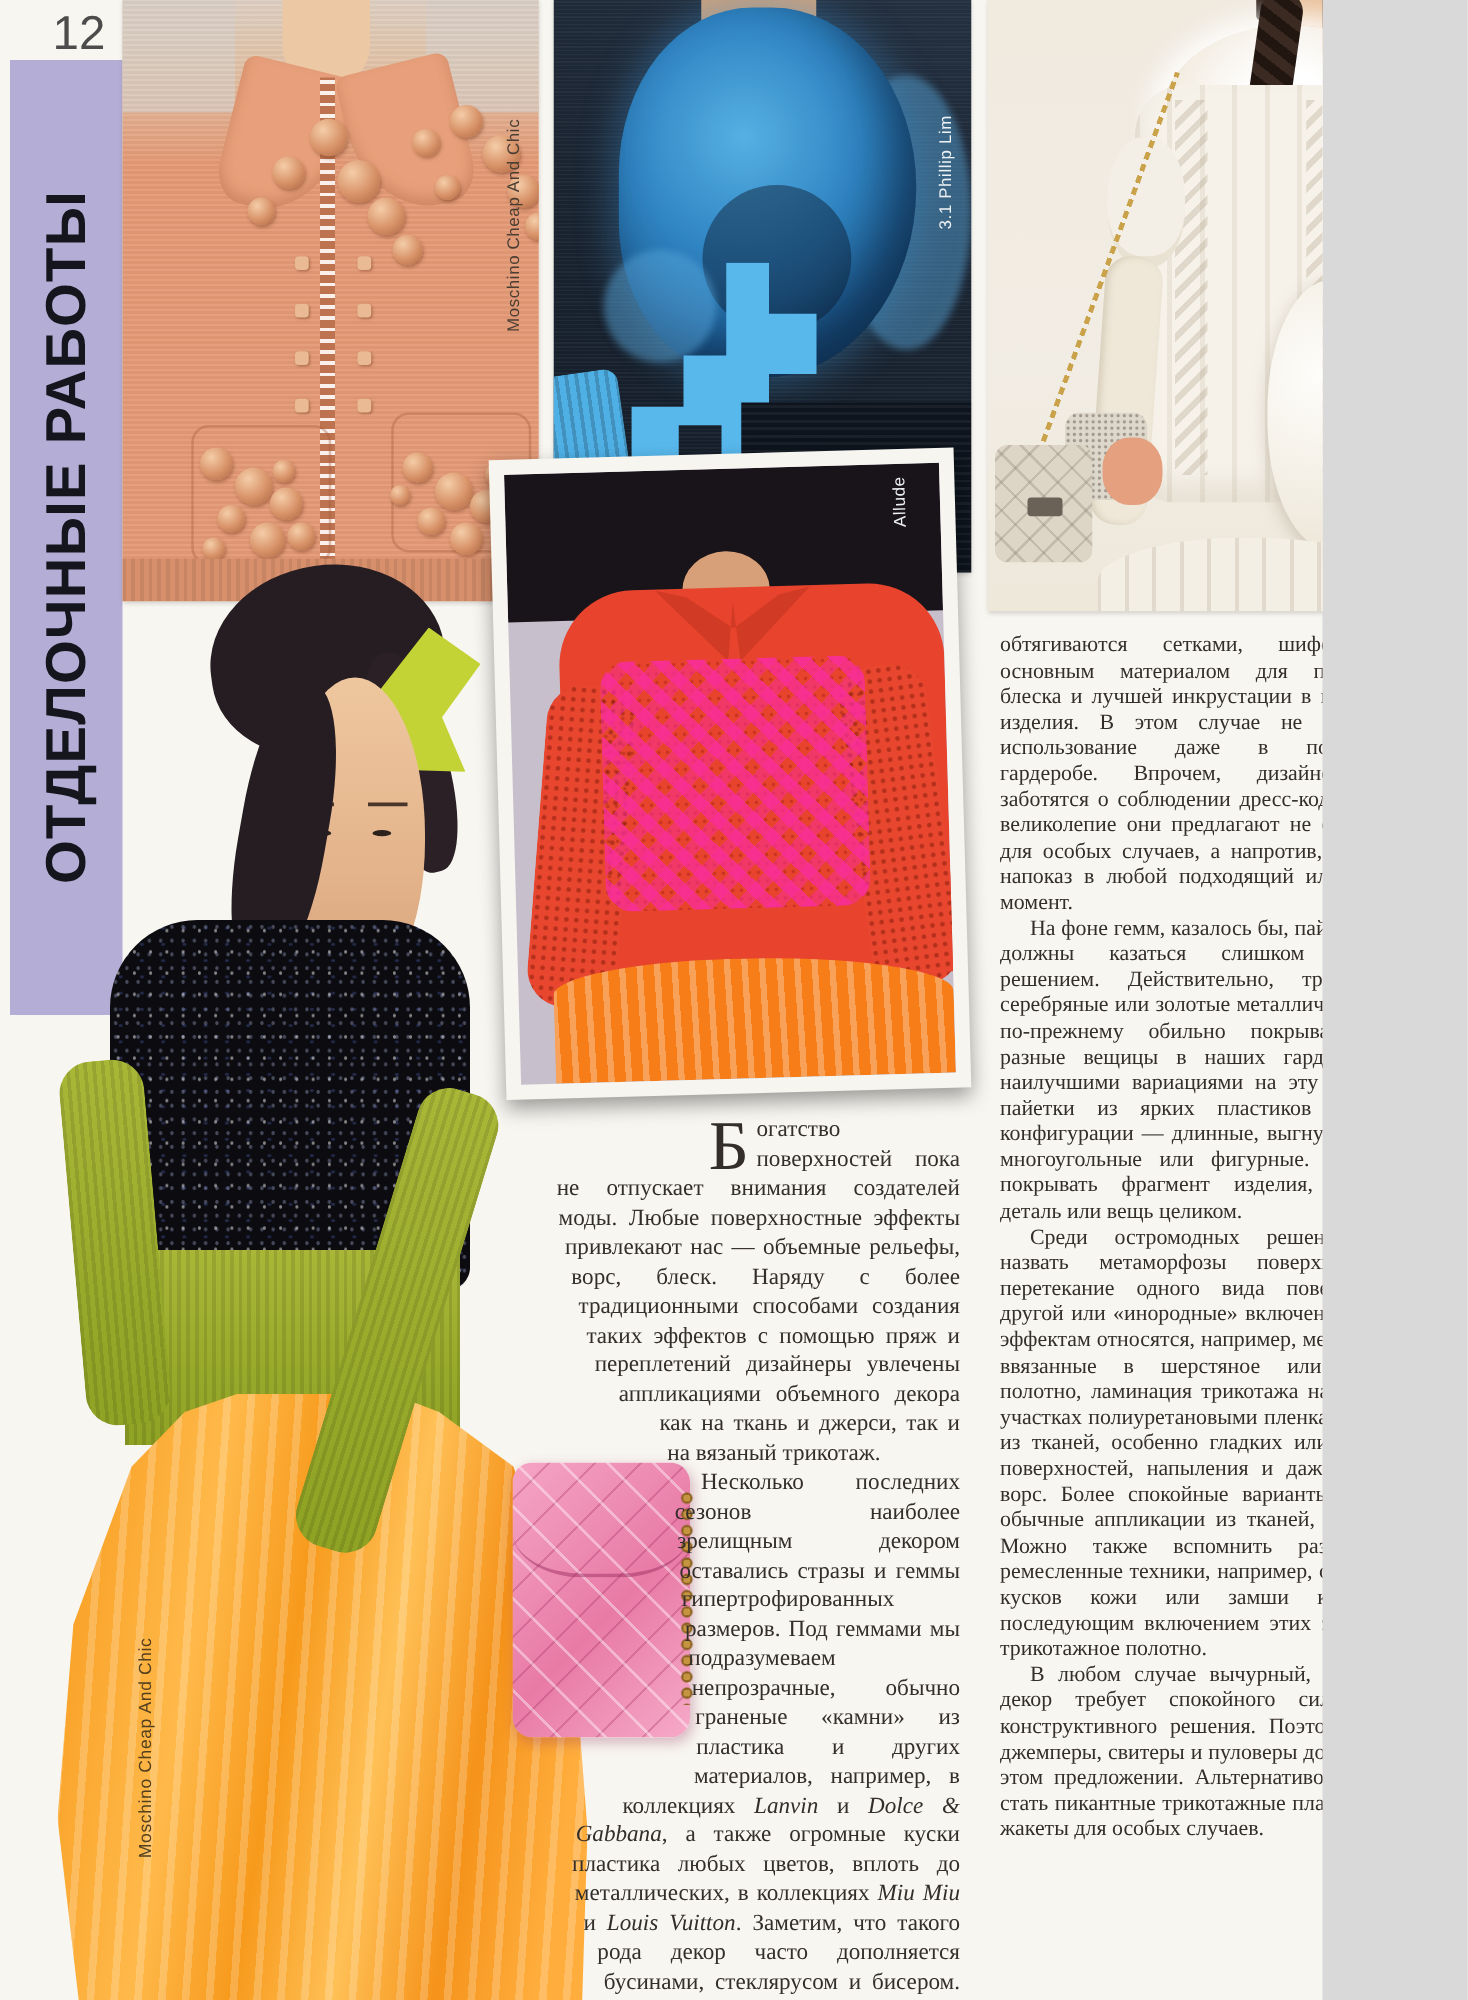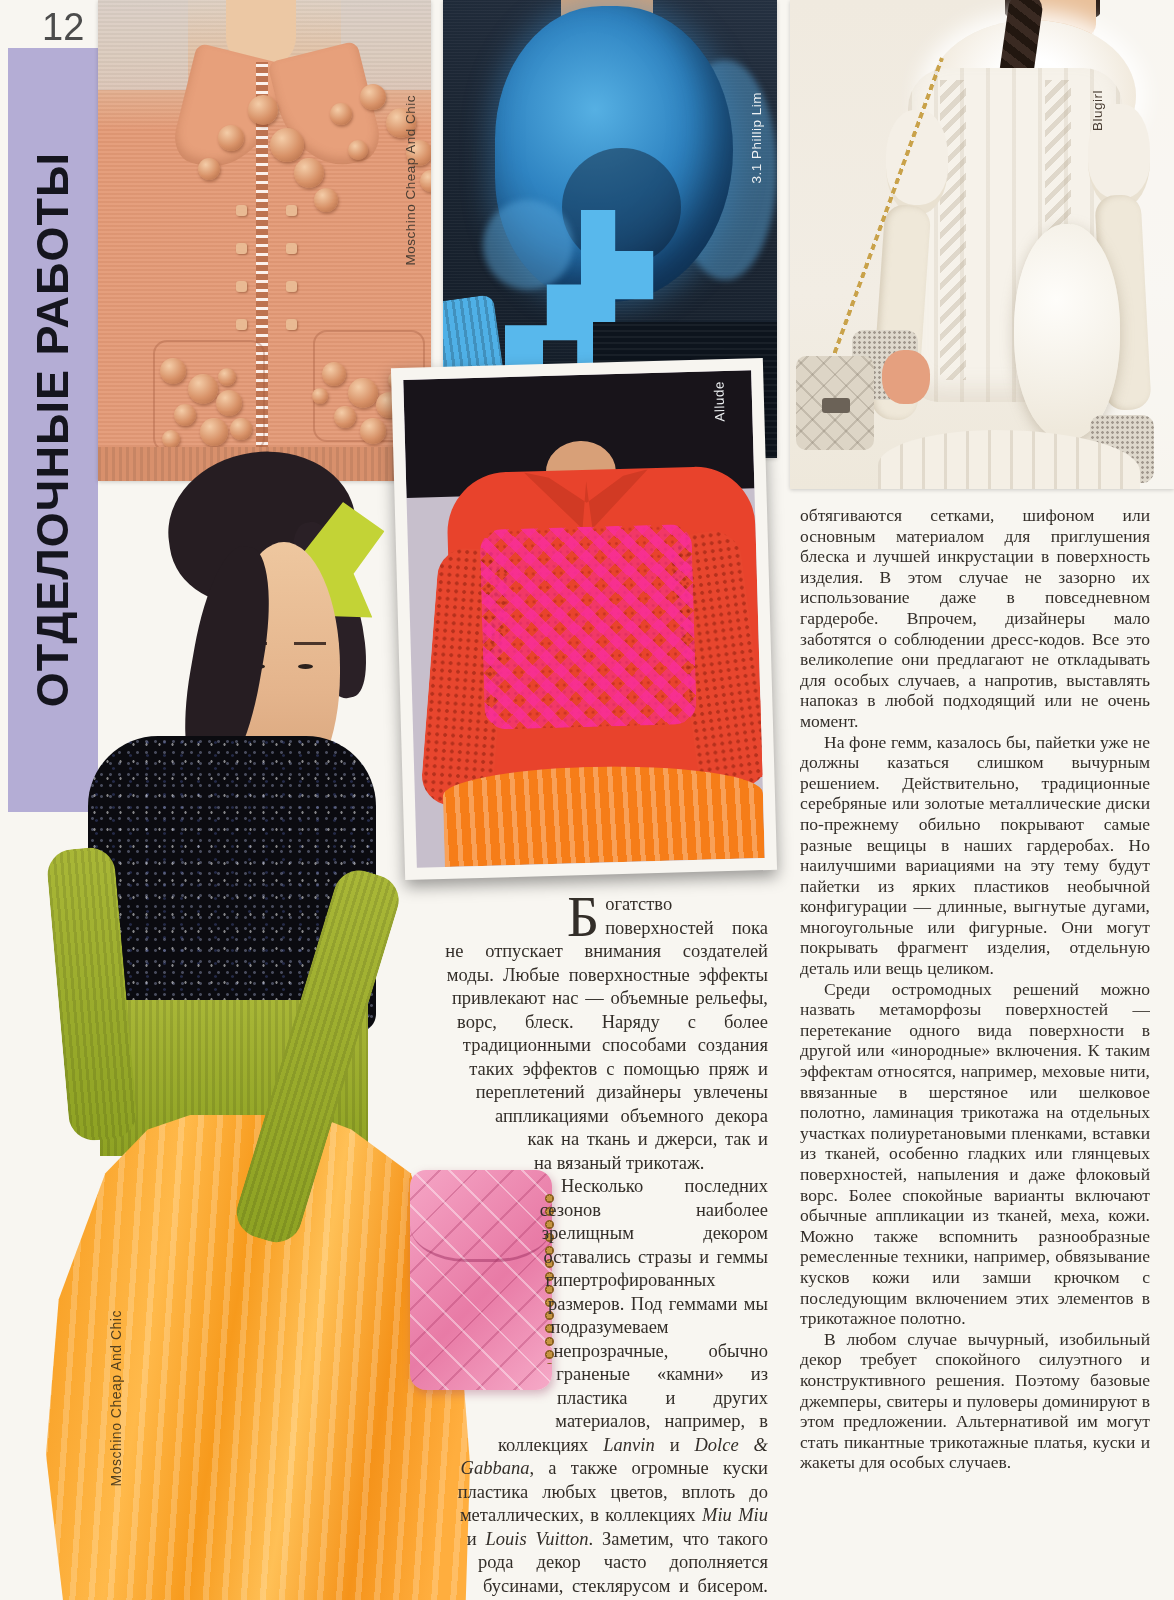--- a/index.html
+++ b/index.html
@@ -1,16 +1,16 @@
 <!DOCTYPE html>
 <html lang="ru"><head>
 <meta charset="utf-8">
 <style>
   html,body{margin:0;padding:0;background:#d9d9d9;}
-  .page{position:relative;width:1174px;height:1600px;background:#f8f6f1;overflow:hidden;
+  .page{position:relative;width:1058px;height:1600px;background:#f8f6f1;overflow:hidden;
         font-family:"Liberation Serif",serif;color:#332e29;padding-left:17px;}
   [data-name]{box-sizing:border-box;}
 
   
   .page-number{position:absolute;left:42px;top:6px;font-family:"Liberation Sans",sans-serif;
                font-size:38px;color:#4c4c4c;}
   .side-band{position:absolute;left:8px;top:48px;width:90px;height:764px;background:#b4add5;
              display:flex;align-items:center;justify-content:center;}
   .side-band .vtext{writing-mode:vertical-rl;transform:rotate(180deg);
              font-family:"Liberation Sans",sans-serif;font-weight:700;font-size:45px;

